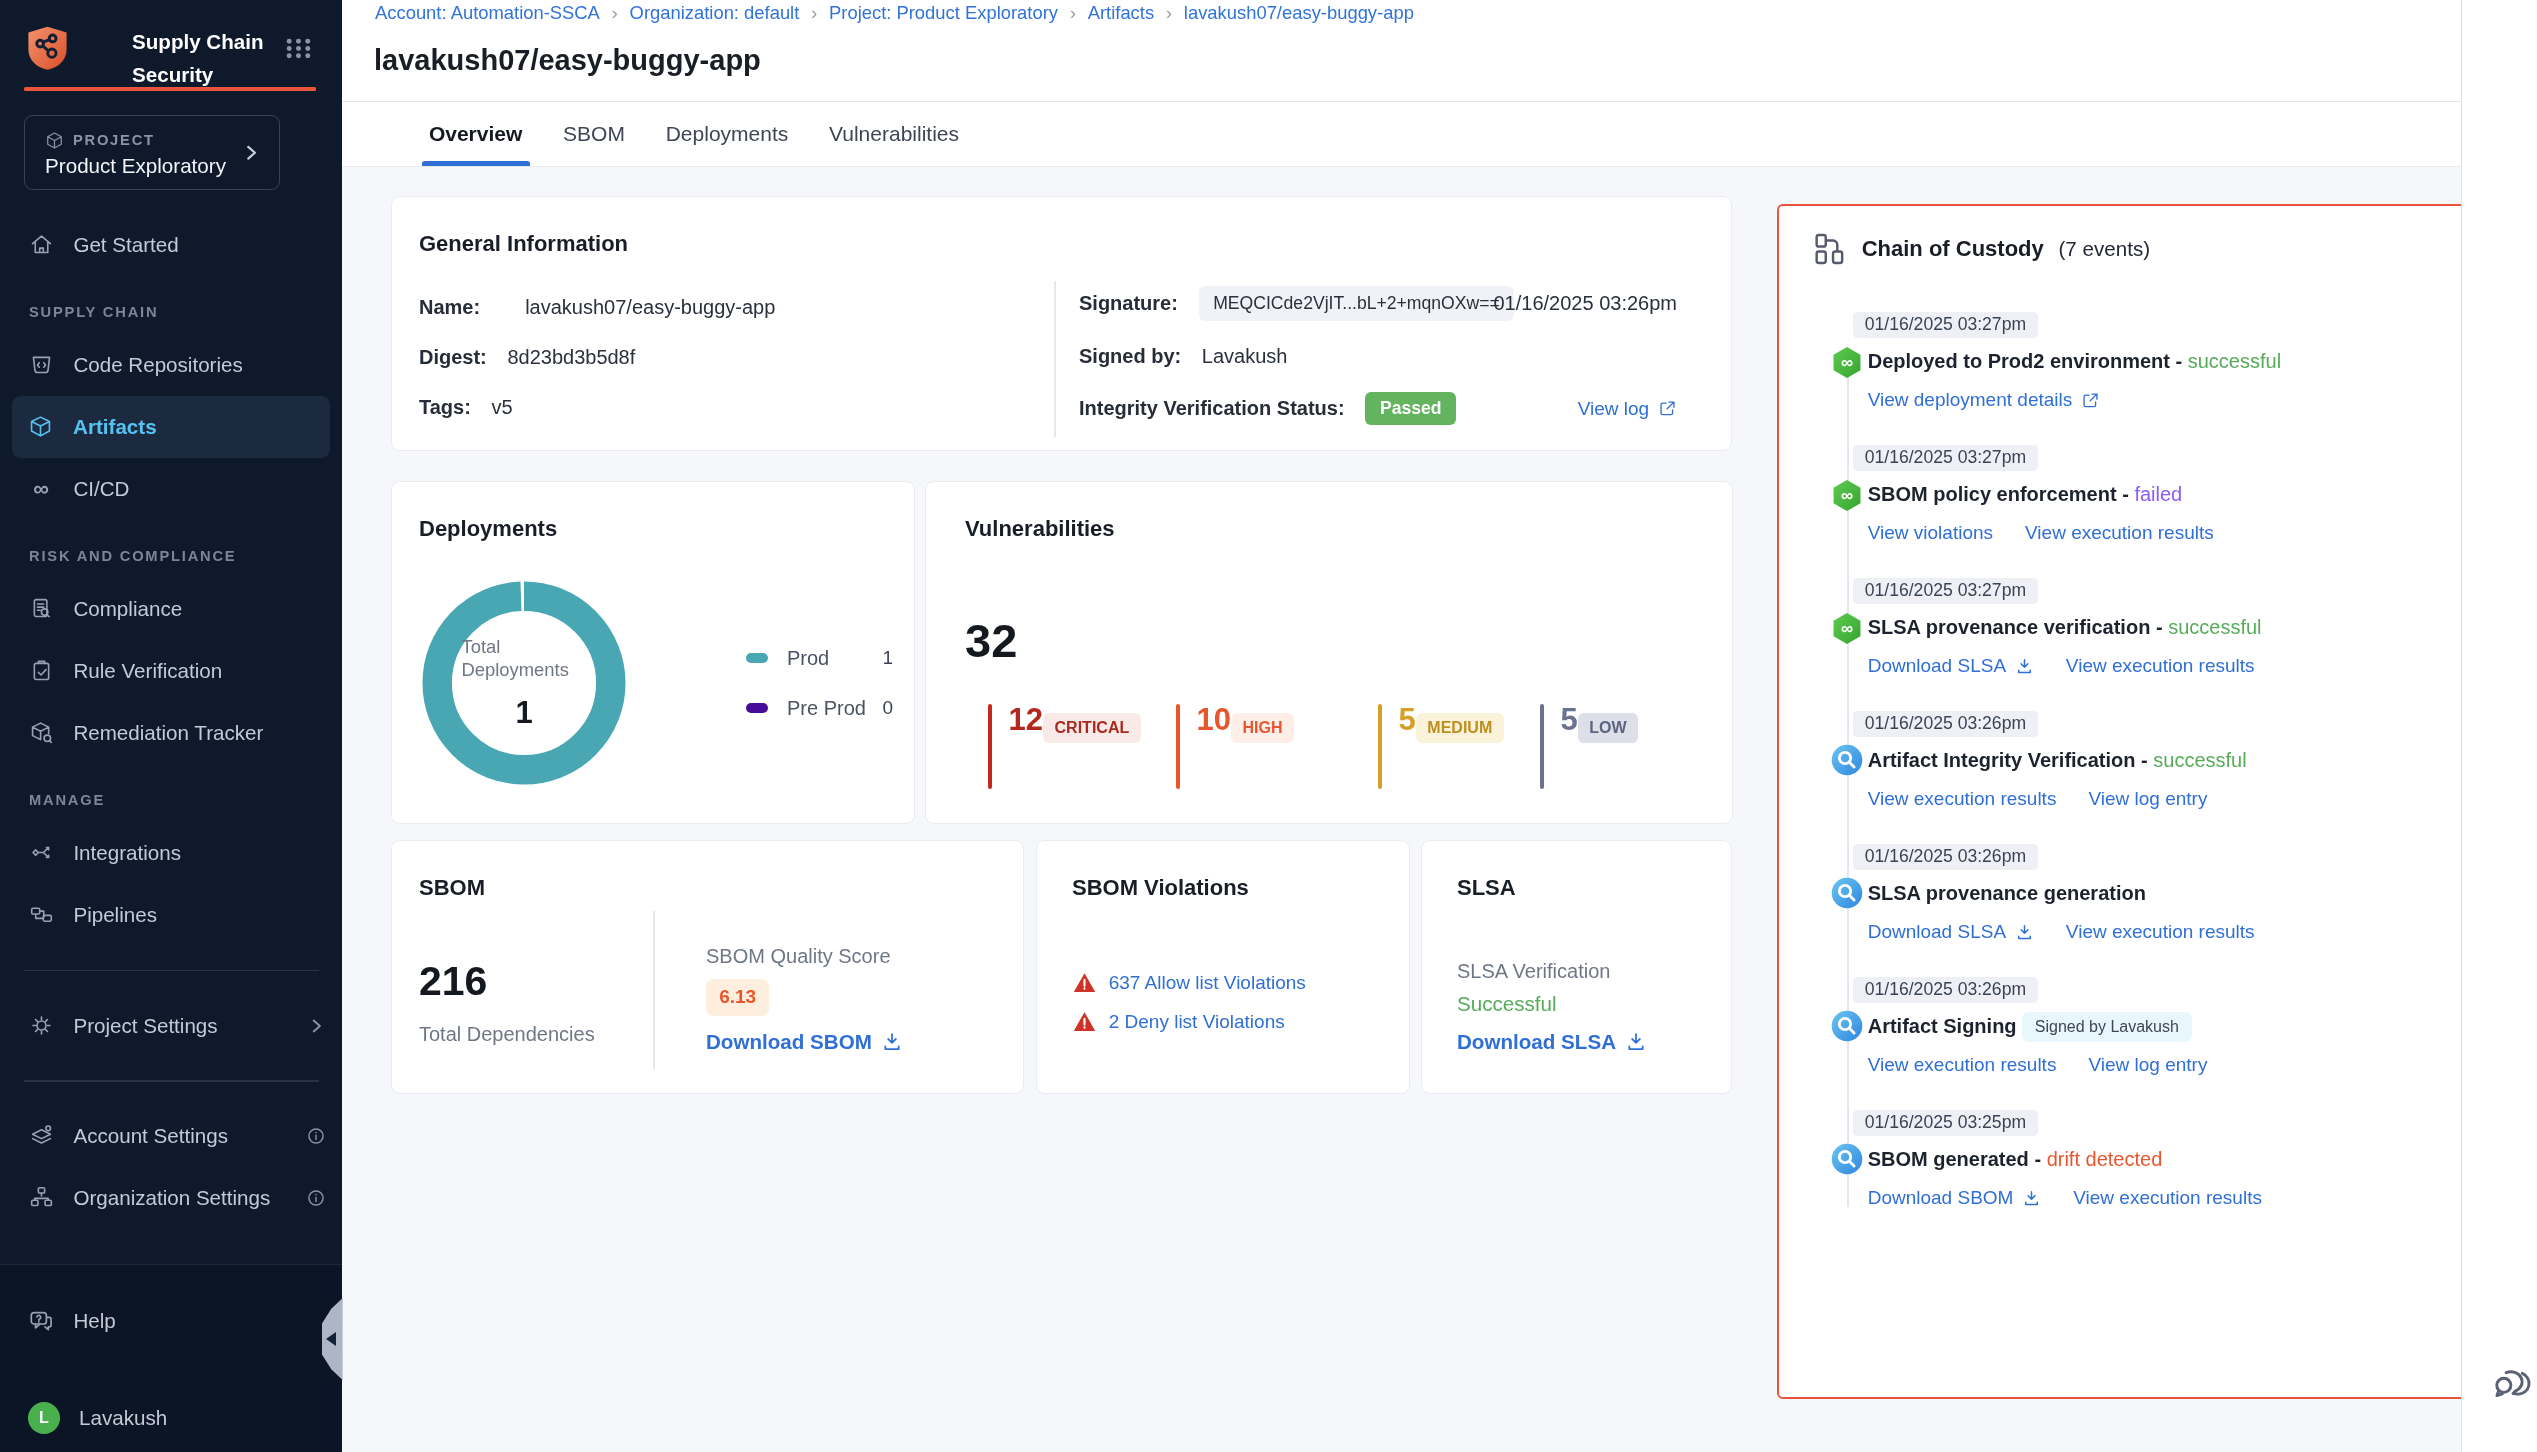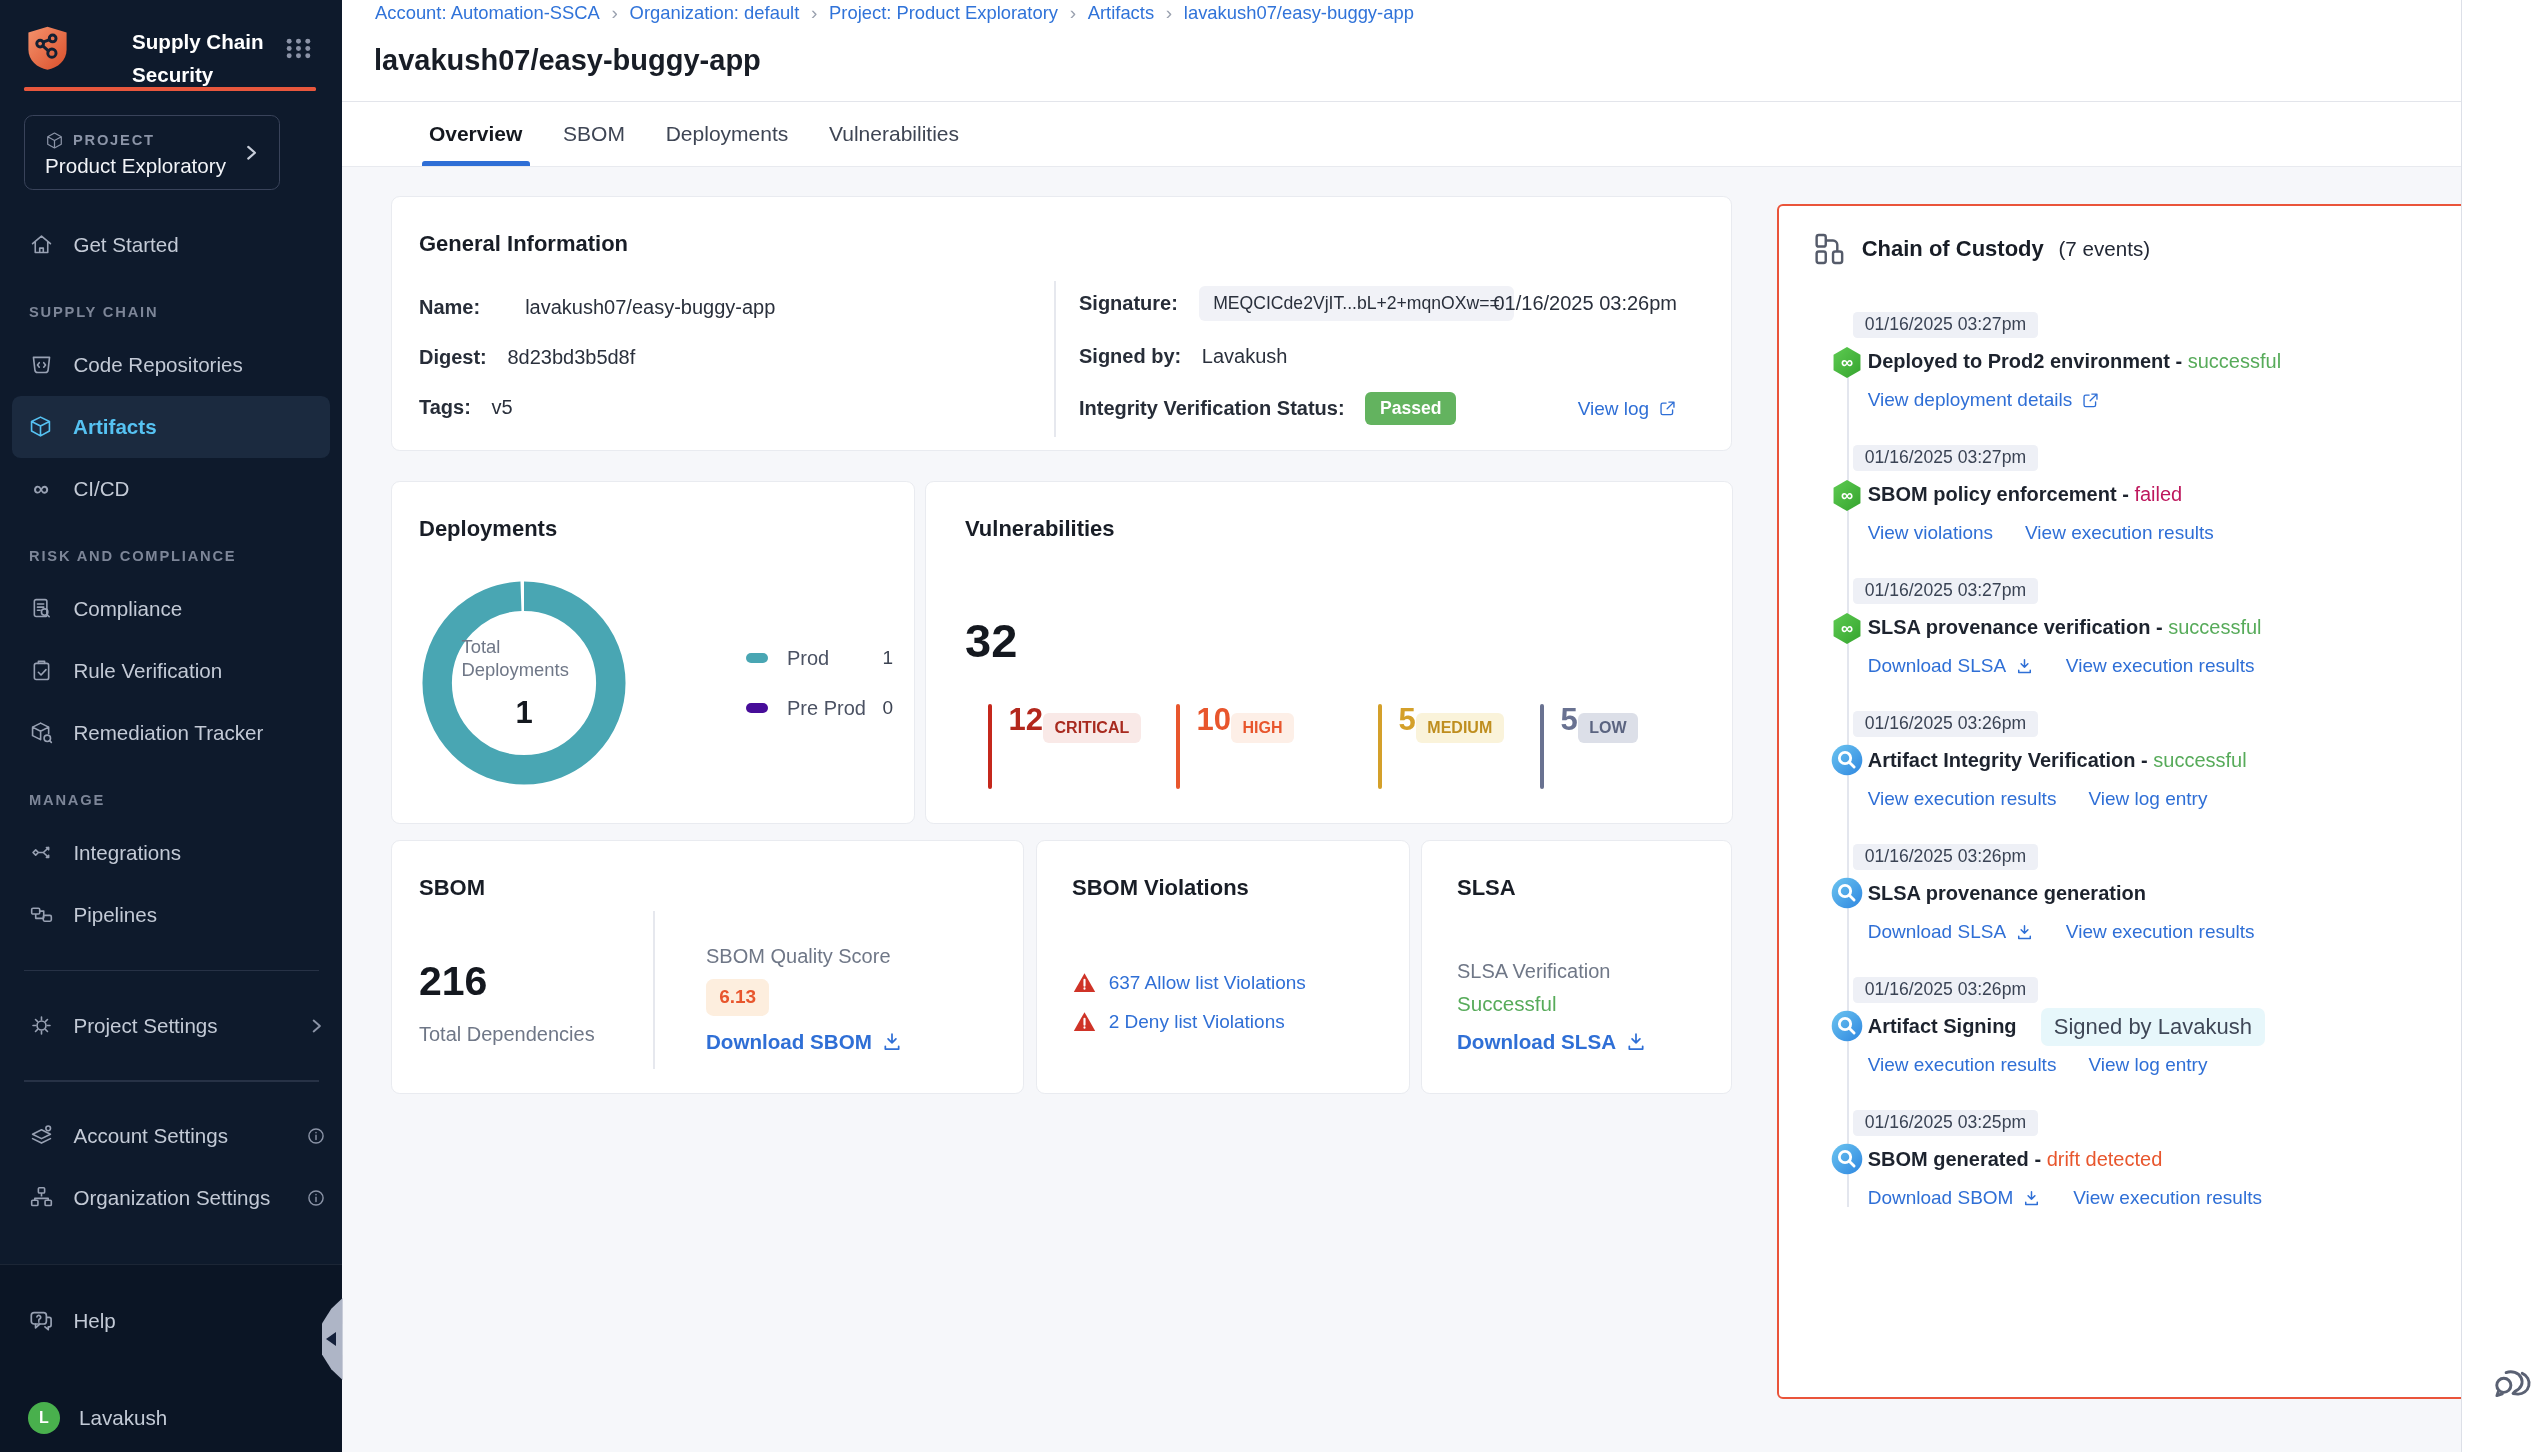--- a/index.html
+++ b/index.html
@@ -124,23 +124,23 @@
   .panel-h .c{font-size:20.6px;color:#222835;}
   .timeline{position:absolute;left:0;top:106px;right:0;}
   .timeline:before{content:"";position:absolute;left:68px;top:51px;height:844px;width:2.2px;background:#e3e6ee;}
   .event{position:relative;padding-left:74px;margin-bottom:30px;min-height:103px;}
   .ev-ic{position:absolute;left:51px;top:32px;width:34px;height:37px;}
   .ts-pill{display:inline-block;background:#eef0f6;border-radius:4.4px;padding:4.4px 11.7px;font-size:17.6px;color:#3a4354;height:17.6px;line-height:17.6px;}
   .ev-title{margin:7.3px 0 0 14.7px;height:32px;display:flex;align-items:center;font-size:20px;font-weight:700;color:#1d232e;gap:0;}
   .ev-title .sep{white-space:pre;font-weight:700;color:#1d232e;}
   .st{font-weight:500;}
   .st-green{color:#57ab5a;}
-  .st-red{color:#be185d;}
+  .st-red{color:#8b5cf6;}
   .st-orange{color:#e8562d;}
-  .signed-pill{margin-left:24px;background:#e7f7fb;border-radius:7px;padding:5.9px 13.2px;font-size:22px;font-weight:400;color:#3f4757;}
+  .signed-pill{margin-left:5px;background:#e7f7fb;border-radius:7px;padding:5.9px 13.2px;font-size:16px;font-weight:400;color:#3f4757;}
   .ev-links{margin:8.8px 0 0 14.7px;display:flex;align-items:center;gap:32px;height:28px;}
 
   
   .gutter{position:absolute;left:2461px;top:0;width:76px;height:1452px;background:#fff;border-left:1.5px solid #dde0e8;z-index:4;}
   .chat-ic{position:absolute;left:28px;top:1360px;width:43px;height:43px;color:#5a6173;cursor:pointer;}
 
   svg{display:block;}
 </style>
 </head>
 <body>

